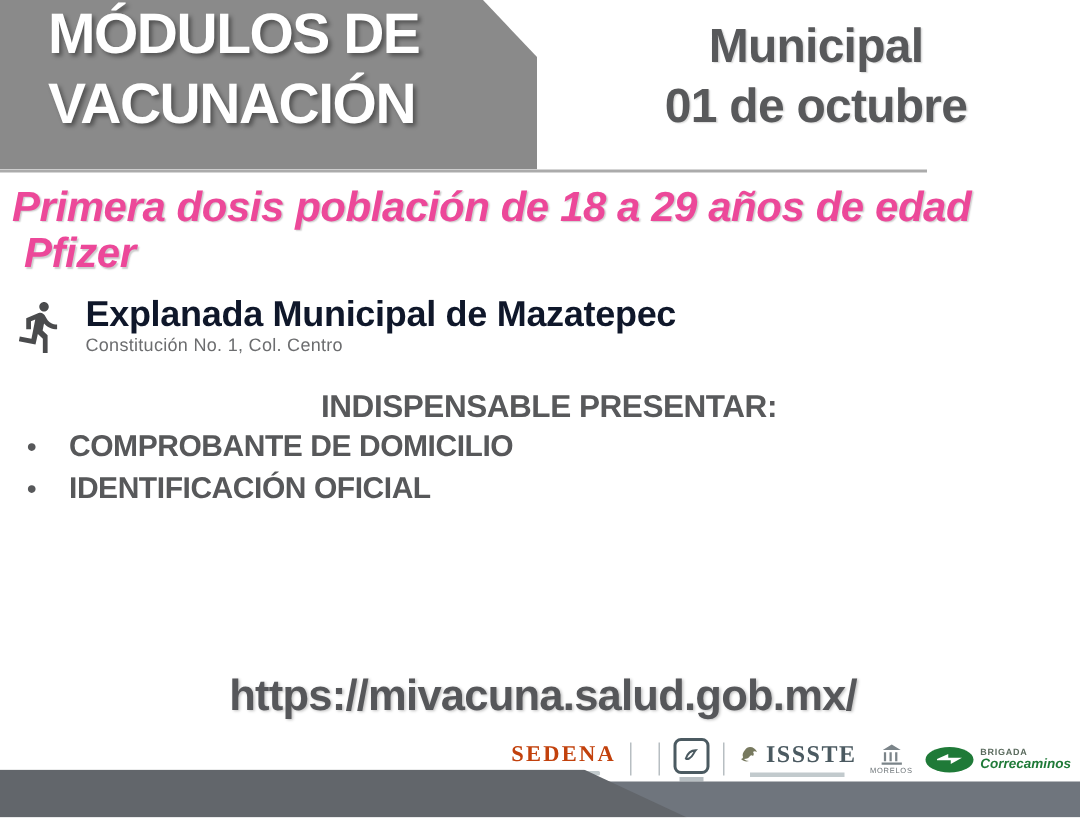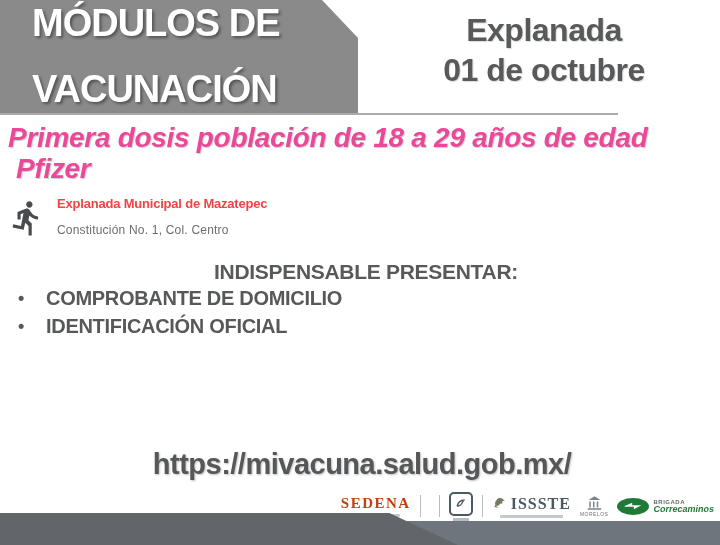--- a/index.html
+++ b/index.html
@@ -4,21 +4,21 @@
 <style>
   html,body{margin:0;padding:0;background:#ffffff;}
   #poster{
     position:relative;width:720px;height:545px;background:#ffffff;overflow:hidden;
     font-family:"Liberation Sans", sans-serif;color:#57585a;
   }
   
   .banner{
     position:absolute;left:0;top:0;width:358px;height:113px;background:#8a8a8a;
     clip-path:polygon(0 0,322px 0,100% 38px,100% 100%,0 100%);
-    display:flex;flex-direction:column;justify-content:space-between;padding-left:32px;box-sizing:border-box;
+    display:flex;flex-direction:column;justify-content:flex-start;padding-left:32px;box-sizing:border-box;
   }
   .banner .bl{
     font-size:38px;font-weight:bold;color:#ffffff;line-height:47px;letter-spacing:-1px;
     text-shadow:2px 2px 3px rgba(0,0,0,0.4);
   }
   .sep-line{position:absolute;left:0;top:113px;width:618px;height:2px;background:#ababab;}
   
   .hdr{
     position:absolute;left:388px;top:10px;width:312px;text-align:center;
     font-size:32px;font-weight:bold;color:#58595b;line-height:40px;letter-spacing:-0.5px;
@@ -28,21 +28,21 @@
   .subtitle{
     position:absolute;left:8px;top:122px;width:660px;
     font-size:28px;font-weight:bold;color:#ec4899;line-height:31px;letter-spacing:-0.3px;
     text-shadow:1px 1px 1px rgba(0,0,0,0.2);
     font-style:italic;
   }
   .subtitle .l2{padding-left:8px;}
   
   .venue-icon{position:absolute;left:8px;top:197px;width:38px;height:42px;color:#4a4b4d;}
   .venue-name{
-    position:absolute;left:57px;top:196px;font-size:13px;font-weight:bold;color:#ef4444;letter-spacing:-0.2px;
+    position:absolute;left:57px;top:196px;font-size:24px;font-weight:bold;color:#0f172a;letter-spacing:-0.2px;
   }
   .venue-addr{
     position:absolute;left:57px;top:223px;font-size:12px;color:#6c6d6f;letter-spacing:0.2px;
   }
   
   .req-heading{
     position:absolute;left:46px;top:260px;width:640px;text-align:center;
     font-size:21px;font-weight:bold;color:#58595b;letter-spacing:-0.3px;
   }
   .req-list{
@@ -105,21 +105,21 @@
 
 <div id="poster">
 
   <div class="banner">
     <div class="bl">MÓDULOS DE</div>
     <div class="bl">VACUNACIÓN</div>
   </div>
   <div class="sep-line"></div>
 
   <div class="hdr">
-    <div>Explanada</div>
+    <div>Municipal</div>
     <div>01 de octubre</div>
   </div>
 
   <div class="subtitle">
     <div>Primera dosis población de 18 a 29 años de edad</div>
     <div class="l2">Pfizer</div>
   </div>
 
   <div class="venue-icon">
     <svg viewBox="0 0 24 24" width="38" height="42" fill="currentColor" aria-hidden="true">

